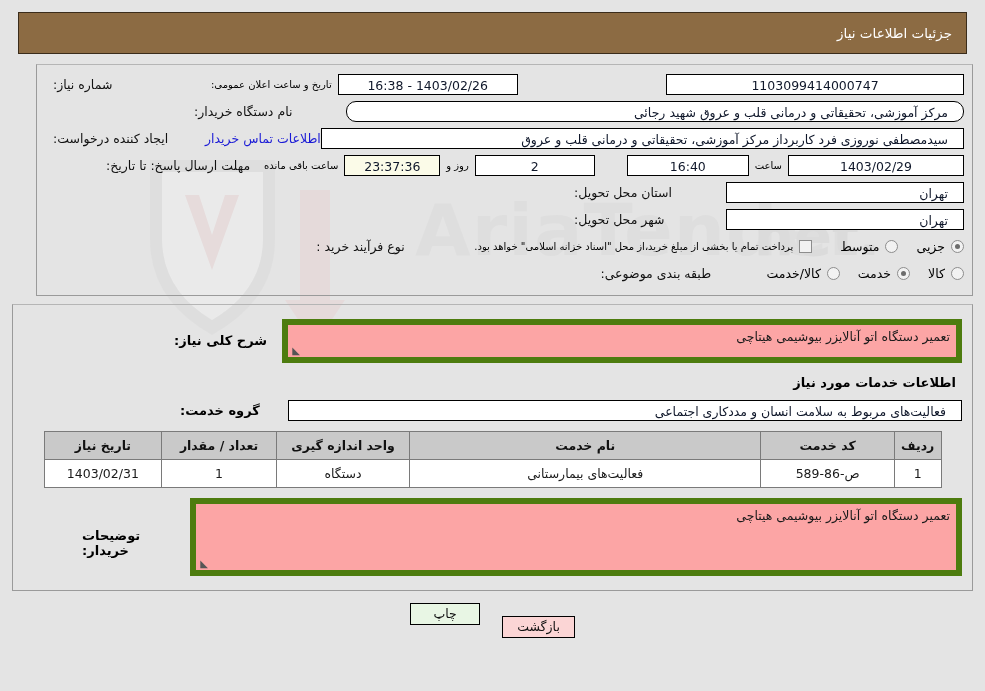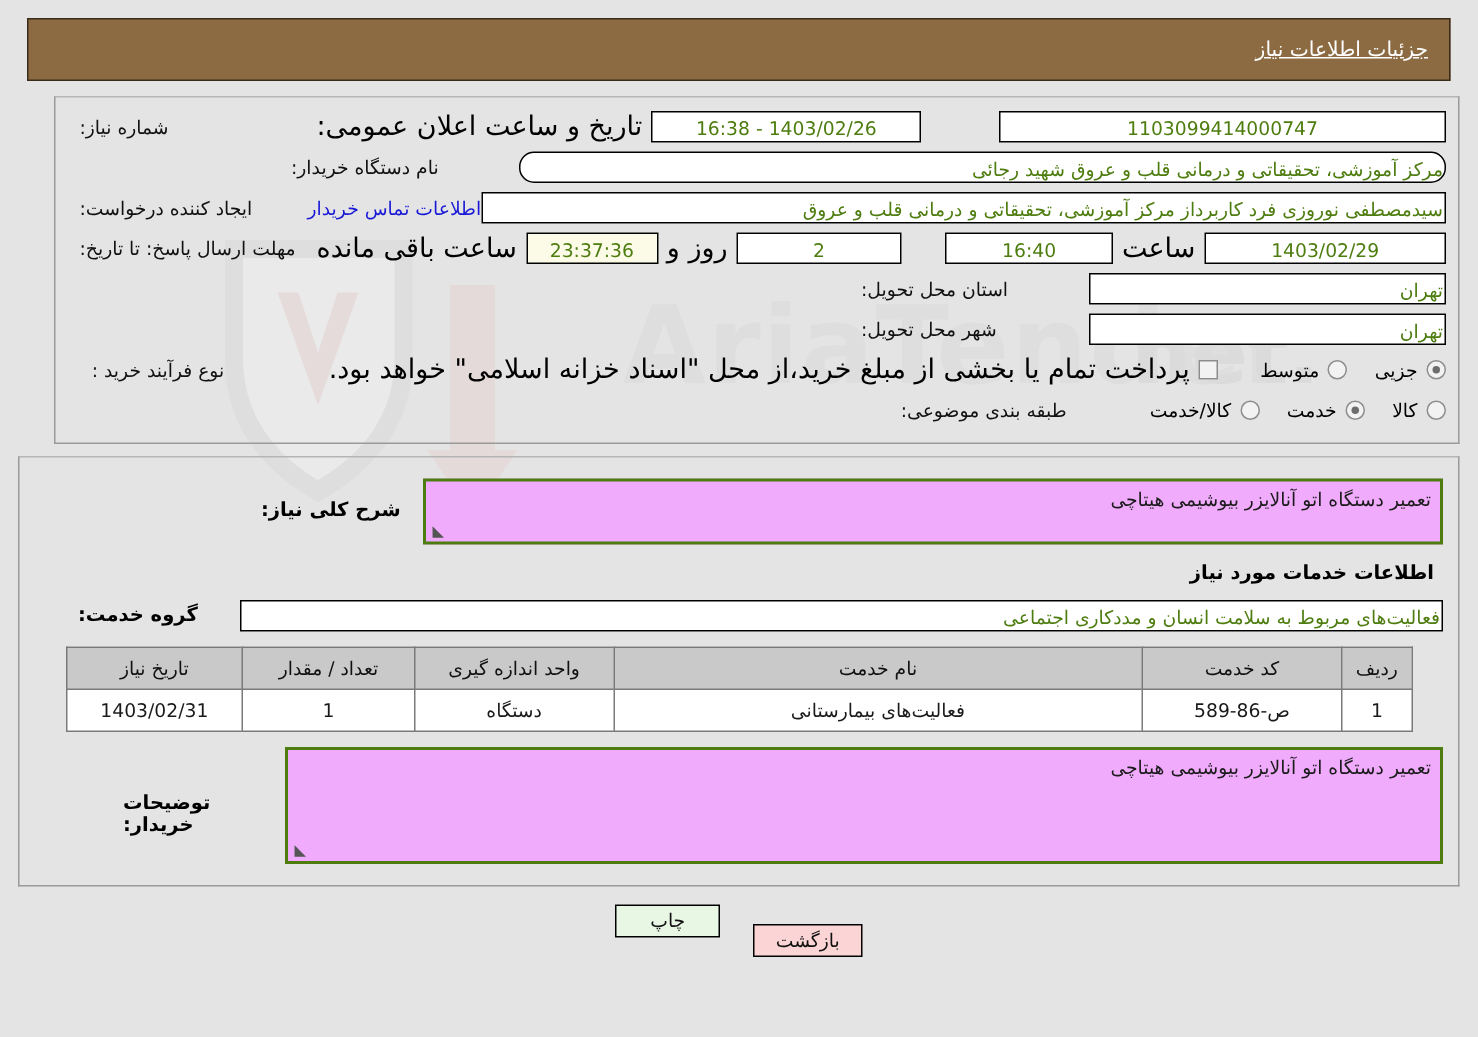--- a/index.html
+++ b/index.html
@@ -42,21 +42,20 @@
     display: flex;
     align-items: center;
     justify-content: flex-start;
     padding: 0 14px;
     box-sizing: border-box;
   }
   .titlebar .title {
     color: #ffffff;
     font-size: 13.5px;
     letter-spacing: .2px;
-    text-decoration: underline;
   }
 
   
   .panel {
     margin: 10px 12px 0 12px;
     border: 1px solid #9a9a9a;
     border-top-color: #b5b5b5;
     background: transparent;
     position: relative;
     box-sizing: border-box;
@@ -79,34 +78,34 @@
     white-space: nowrap;
     flex: 0 0 auto;
   }
   .lbl.w-right { width: 152px; order: 99; }
 
   .field {
     border: 1px solid #000;
     background: #fff;
     height: 21px;
     line-height: 21px;
-    padding: 0 1px;
+    padding: 0 15px;
     box-sizing: border-box;
     font-size: 12.5px;
     text-align: right;
     white-space: nowrap;
     overflow: hidden;
-    color: #4d7c0f;
+    color: #0f172a;
   }
   .field.center { text-align: center; }
   .field.cream { background: #fbfbe8; }
 
   .spacer { flex: 1 1 auto; }
   .inline-txt {
-    font-size: 18px;
+    font-size: 10px;
     padding: 0 6px;
     white-space: nowrap;
   }
 
   
   .f-need-no   { width: 298px; }
   .f-org       { width: 618px; border-radius: 10px; }
   .f-creator   { width: 744px; }
   .f-date      { width: 176px; }
   .f-time      { width: 122px; }
@@ -168,22 +167,22 @@
     flex: 0 0 auto;
   }
   .sec-heading {
     font-weight: bold;
     font-size: 13px;
     text-align: right;
     margin: 12px 6px 10px 0;
   }
 
   .textarea {
-    border: 2px solid #4d7c0f;
-    background: #f0abfc;
+    border: 6px solid #4d7c0f;
+    background: #fca5a5;
     box-sizing: border-box;
     padding: 4px 6px 0 6px;
     font-size: 12.5px;
     text-align: right;
     position: relative;
     color: #1a1a1a;
     overflow: hidden;
   }
   .textarea .grip {
     position: absolute;
@@ -200,34 +199,34 @@
   .grp-lbl {
     font-weight: bold;
     font-size: 13px;
     width: 118px;
     text-align: left;
     padding-left: 10px;
     order: 99;
     box-sizing: border-box;
     flex: 0 0 auto;
   }
-  .f-group { width: 802px; }
+  .f-group { width: 674px; }
 
   
   table.items {
     border-collapse: collapse;
     width: 898px;
     margin: 0 auto;
     background: #fff;
     font-size: 12.5px;
   }
   table.items th {
     background: #c9c9c9;
     border: 1px solid #7a7a7a;
-    font-weight: normal;
+    font-weight: bold;
     padding: 6px 4px;
     text-align: center;
     color: #111;
     font-size: 12.5px;
   }
   table.items td {
     border: 1px solid #7a7a7a;
     padding: 6px 4px;
     text-align: center;
     background: #fff;

